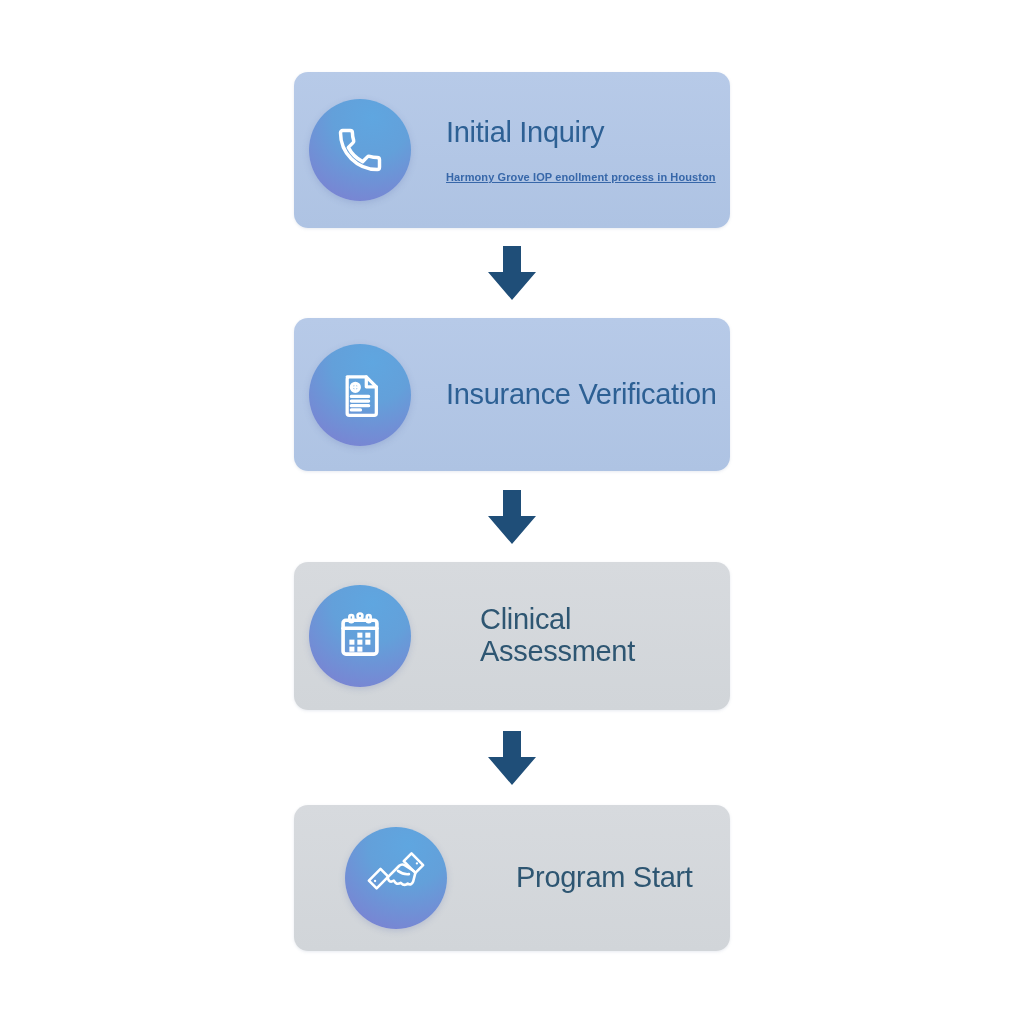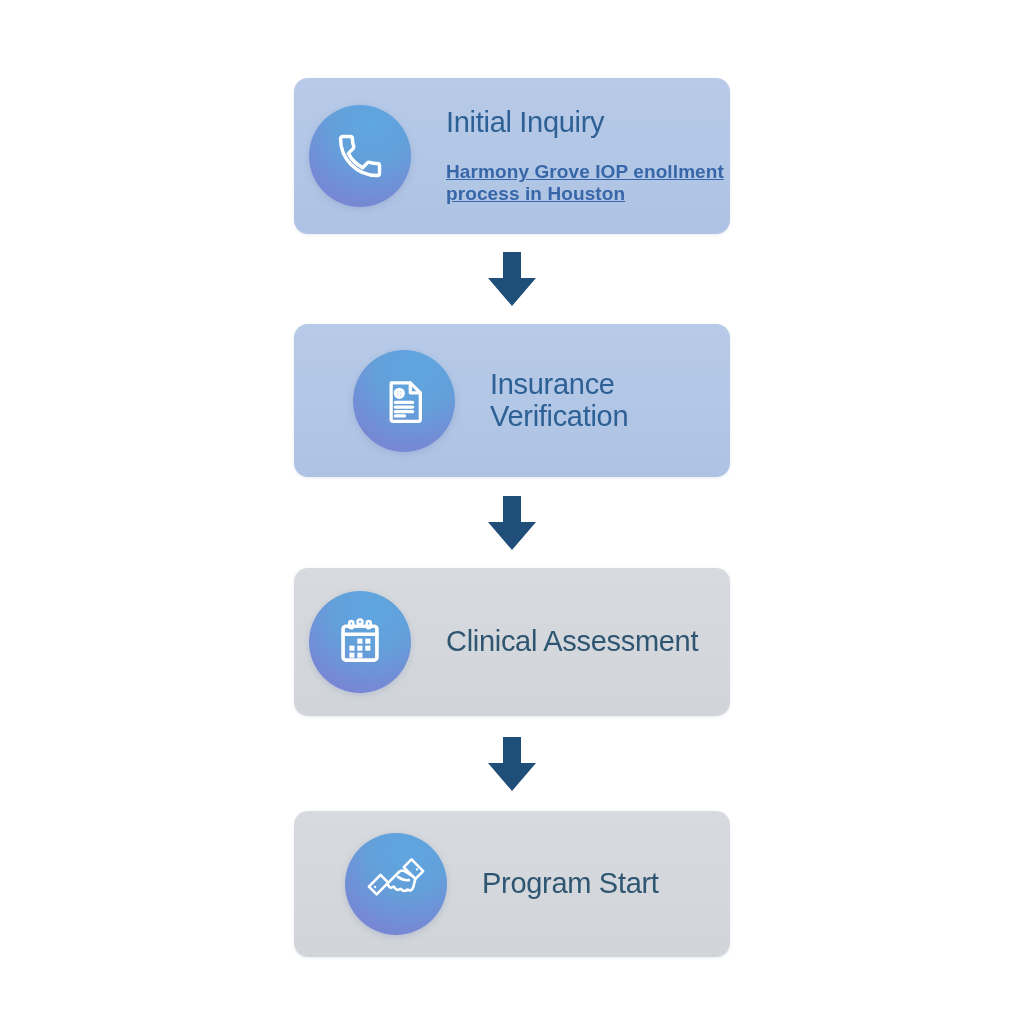--- a/index.html
+++ b/index.html
@@ -7,40 +7,41 @@
     padding: 0;
     width: 1024px;
     height: 1024px;
     background: #ffffff;
     font-family: "Liberation Sans", "DejaVu Sans", sans-serif;
     overflow: hidden;
   }
   .canvas {
     position: absolute;
     left: 294px;
-    top: 78px;
+    top: 72px;
     width: 436px;
     display: flex;
     flex-direction: column;
     align-items: stretch;
   }
   .step {
     display: flex;
     align-items: center;
     border-radius: 14px;
     box-shadow: 0 1px 3px rgba(120,140,170,0.18);
   }
   .step.blue {
     background: linear-gradient(180deg, #b7cae8 0%, #aec3e3 100%);
   }
   .step.gray {
     background: linear-gradient(180deg, #d7dade 0%, #d1d5d9 100%);
+    gap: 34px;
   }
   .step-1 { height: 156px; }
-  .step-2 { height: 153px; padding-left: 44px; }
+  .step-2 { height: 153px; }
   .step-3 { height: 148px; }
   .step-4 { height: 146px; padding-left: 36px; }
 
   .badge {
     width: 102px;
     height: 102px;
     min-width: 102px;
     margin-left: 15px;
     border-radius: 50%;
     background: radial-gradient(circle at 62% 18%, #5fa6e0 0%, #63a0da 38%, #7b82d2 88%);
@@ -61,21 +62,21 @@
     font-size: 29px;
     font-weight: 400;
     letter-spacing: -0.3px;
     line-height: 1.1;
   }
   .step.blue .title { color: #2d6094; }
   .step.gray .title { color: #2e5672; }
 
   .subtitle {
     margin-top: 22px;
-    font-size: 19px;
+    font-size: 11px;
     font-weight: 700;
     color: #3767a9;
     text-decoration: underline;
     cursor: pointer;
     letter-spacing: 0.1px;
   }
 
   .arrow-gap {
     display: flex;
     align-items: center;

